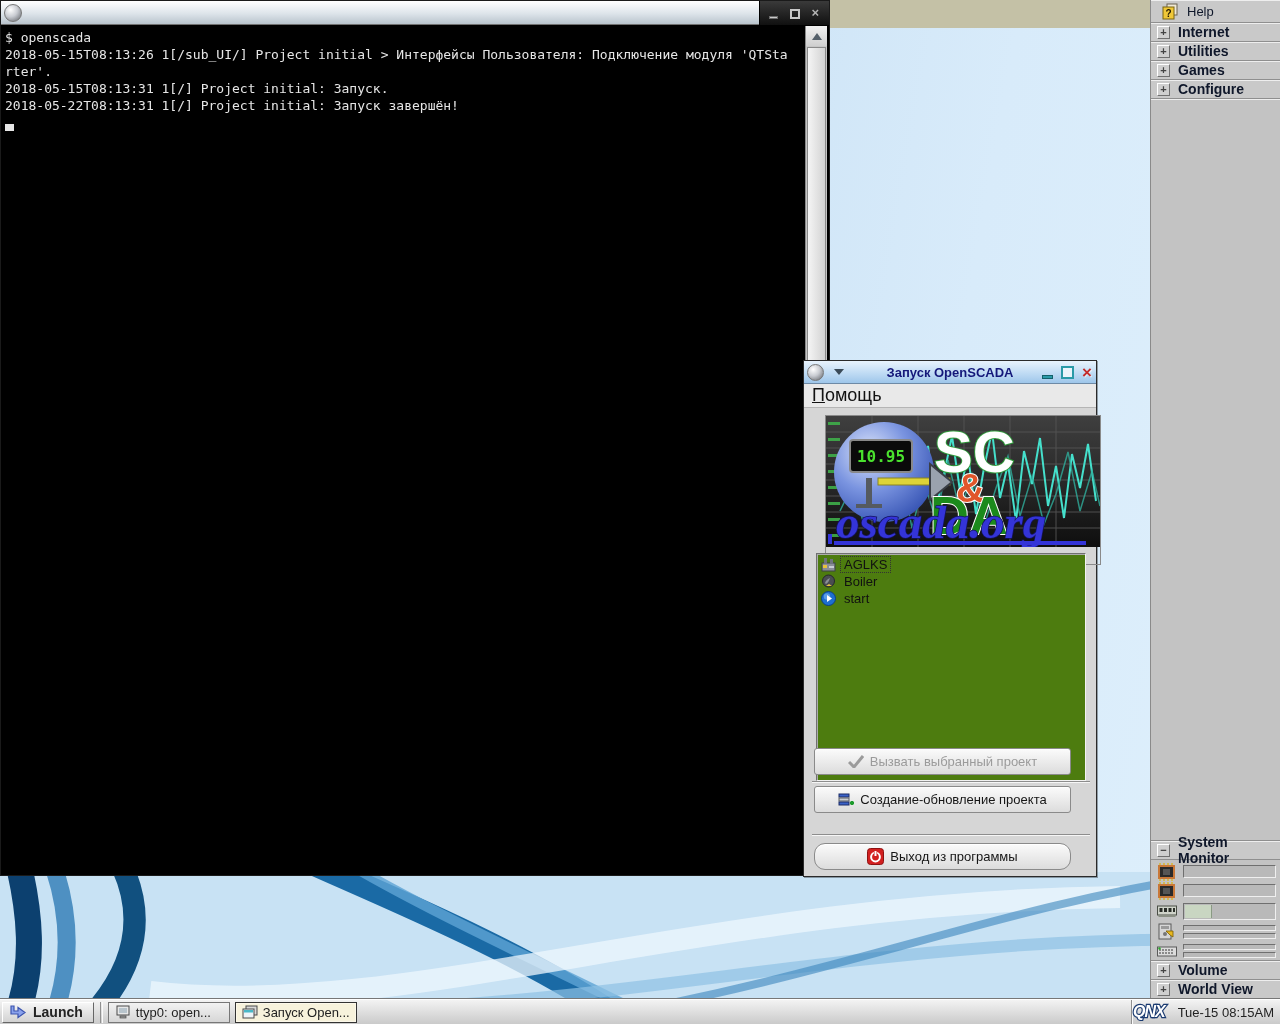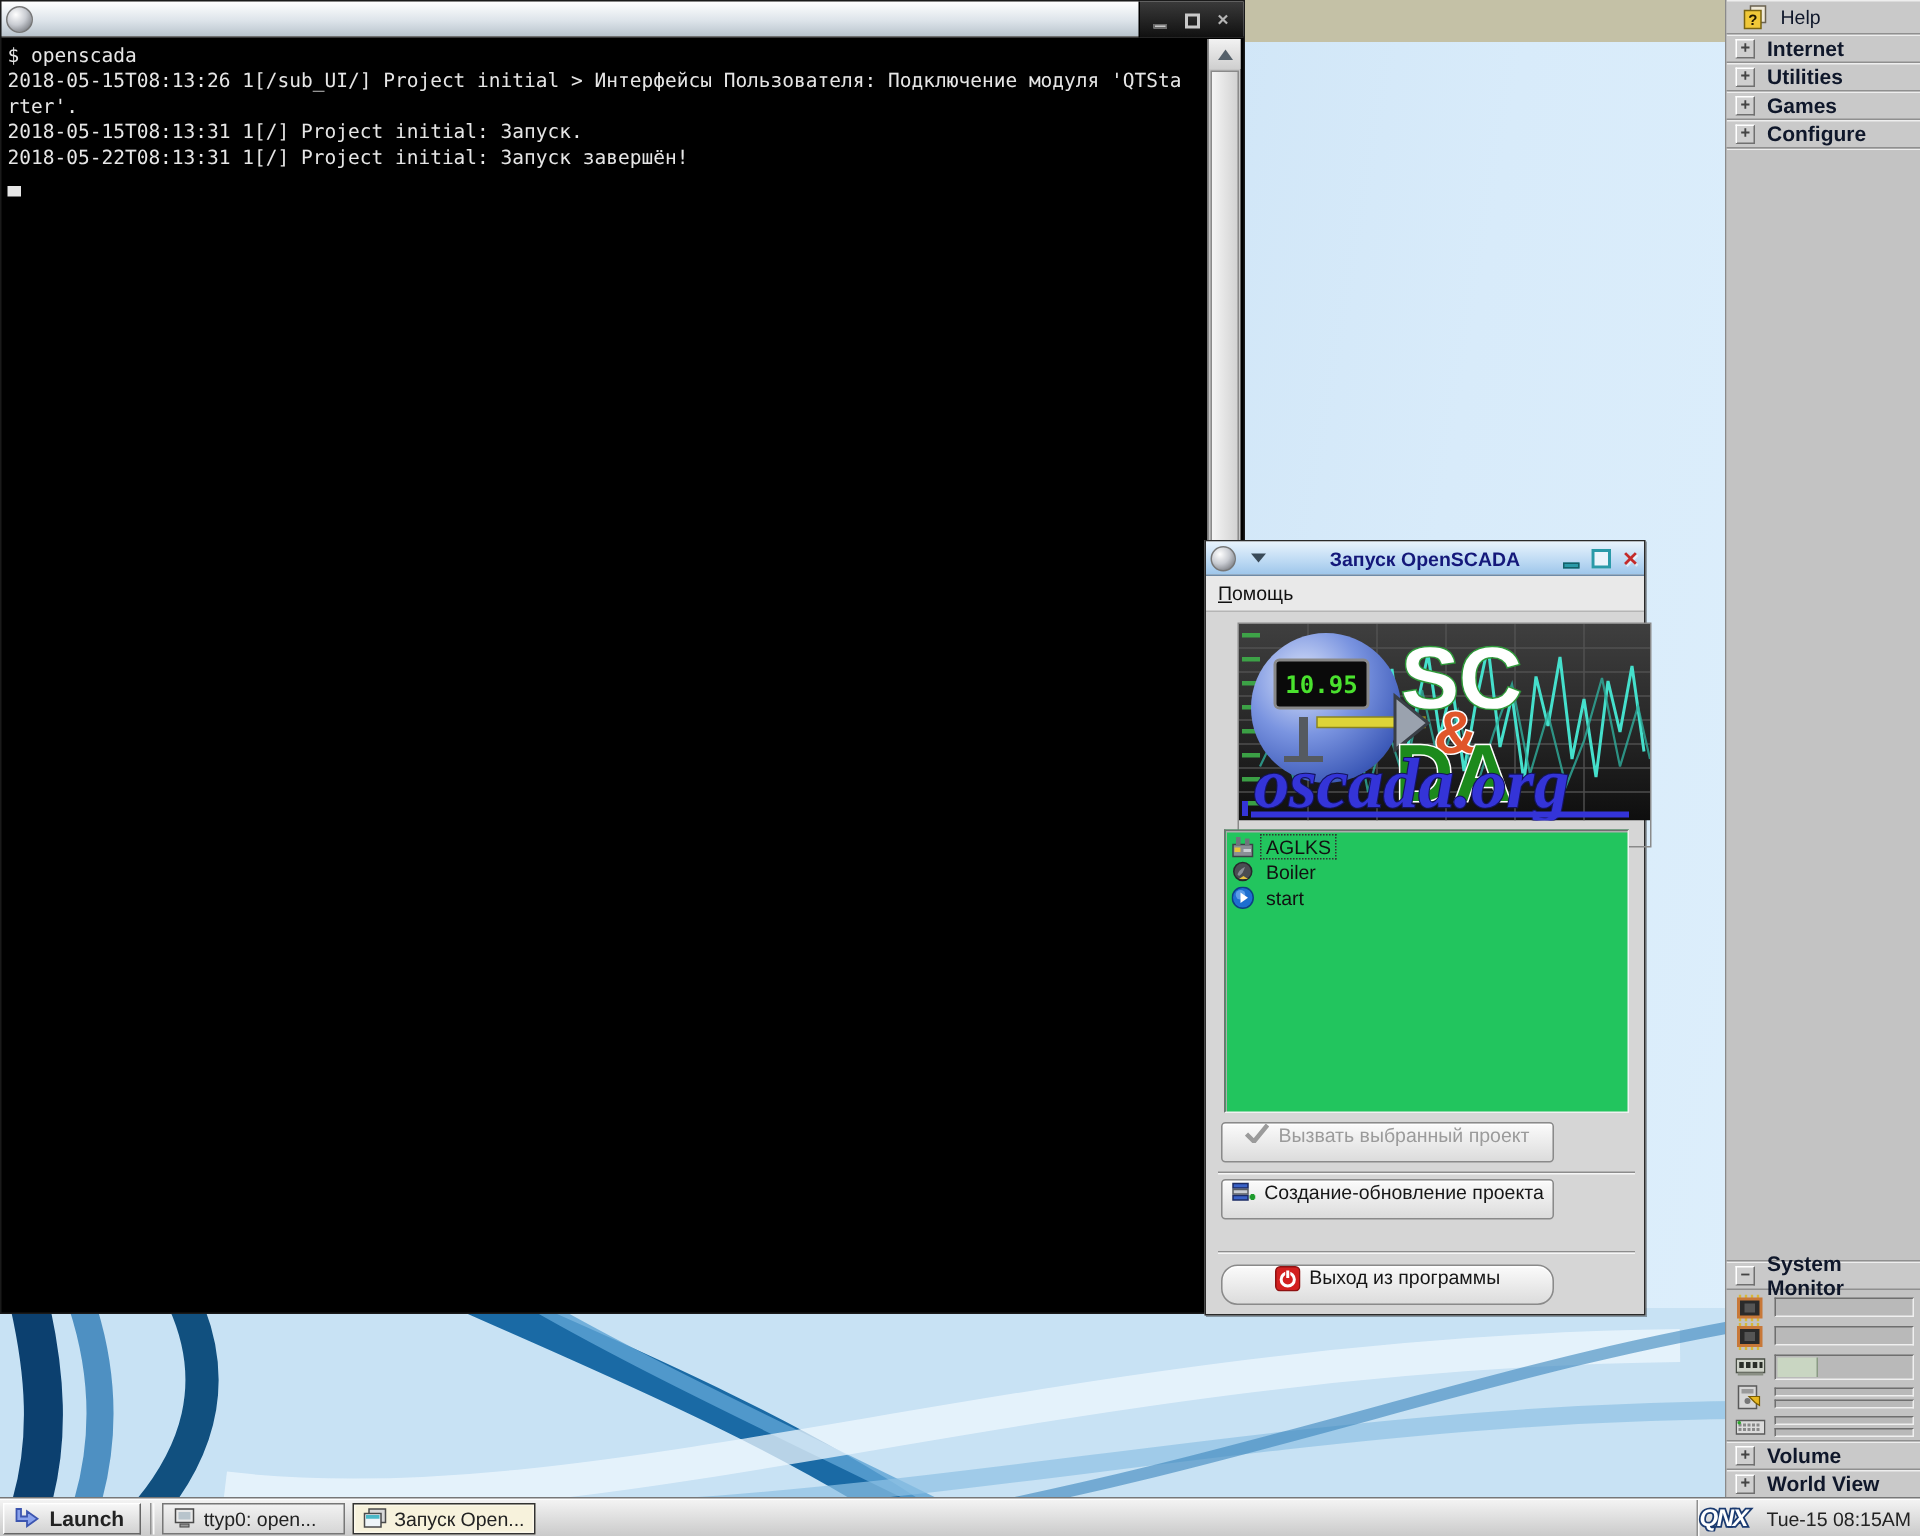--- a/index.html
+++ b/index.html
@@ -60,38 +60,38 @@
   .launcher-title { position:absolute; left:0; right:0; text-align:center;
     font-size:13px; font-weight:bold; color:#14187a; }
   .dlg-controls { position:absolute; right:4px; top:2px; height:19px; display:flex;
     align-items:center; gap:8px; }
   .dg-min { width:11px; height:4px; background:#2a9aa8; border:1px solid #14606a; margin-top:8px; }
   .dg-max { width:13px; height:13px; border:2px solid #2a9aa8; background:#eaf4fb; }
   .dg-close { font-size:17px; font-weight:bold; color:#c32a2a; line-height:17px;
     text-shadow:1px 1px 0 #ffffff88; }
   .launcher-menubar { position:absolute; left:0; top:23px; right:0; height:24px;
     background:#e9e9e9; border-bottom:1px solid #b5b5b5; display:flex; align-items:center; }
-  .menu-help { display:inline-block; margin-left:8px; font-size:13px; color:#111; }
+  .menu-help { display:inline-block; margin-left:8px; font-size:18px; color:#111; }
   .menu-help::first-letter { text-decoration:underline; }
 
   .logo-panel { position:absolute; left:9px; top:54px; width:276px; height:150px;
     border:1px solid #8a8a8a; overflow:hidden;margin-left:12px; }
 
-  .project-list { position:absolute; left:12px; top:192px; width:270px; height:189px;
-    background:#22c55e; border-top:1px solid #707070; border-left:1px solid #707070;
+  .project-list { position:absolute; left:12px; top:192px; width:270px; height:228px;
+    background:#4d7c0f; border-top:1px solid #707070; border-left:1px solid #707070;
     border-right:1px solid #f2f2f2; border-bottom:1px solid #f2f2f2;
     box-shadow:inset 1px 1px 0 #adadad; padding:2px; }
   .project-row { display:flex; align-items:center; height:17px; gap:4px; padding-left:2px; }
   .project-label { font-size:13px; color:#111; padding:0 3px; border:1px dotted transparent; }
   .project-row.selected .project-label { border:1px dotted #333; }
   .proj-icon { width:15px; height:15px; flex:none; }
 
-  .dlg-btn { position:absolute; left:10px; width:222px; height:27px;
+  .dlg-btn { position:absolute; left:10px; width:257px; height:27px;
     background:linear-gradient(#fbfbfb,#dcdcdc); border:1px solid #8a8a8a; border-radius:3px;
-    display:flex; justify-content:center; gap:6px;
+    display:flex; align-items:center; justify-content:center; gap:6px;
     font-size:13px; color:#161616; box-shadow:inset 0 1px 0 #ffffff; }
   .dlg-btn.disabled { color:#9b9b9b; }
   .dlg-sep { position:absolute; left:8px; width:278px; height:2px;
     border-top:1px solid #8d8d8d; border-bottom:1px solid #f6f6f6; }
 
   
   .sidebar { position:absolute; left:1150px; top:0; width:130px; height:999px;
     background:#c3c3c3; border-left:1px solid #8a8a8a; box-shadow:inset 1px 0 0 #ececec; }
   .side-row { position:relative; display:flex; align-items:center; gap:8px; padding-left:6px;
     border-bottom:1px solid #8f8f8f; box-shadow:inset 0 1px 0 #eeeeee; height:23px;

